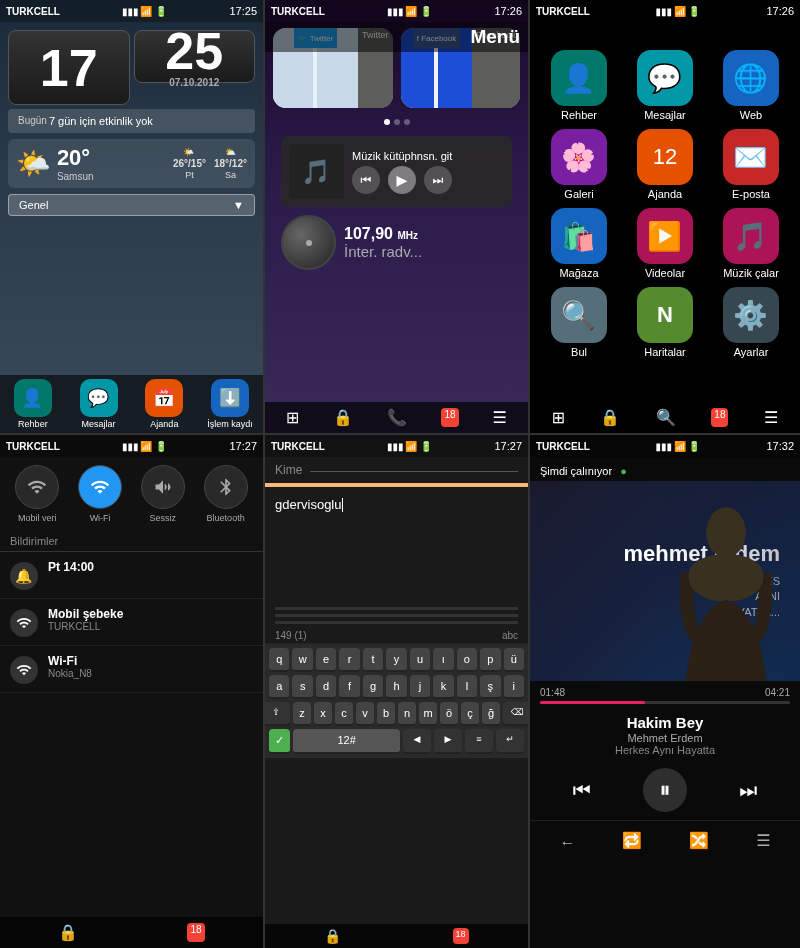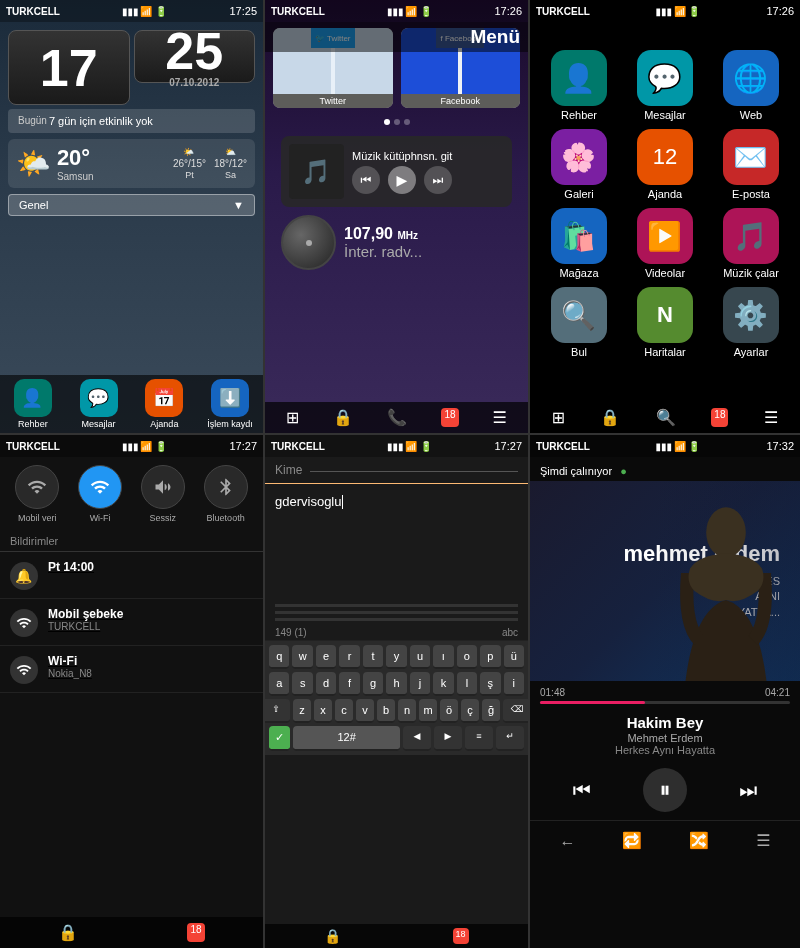--- a/index.html
+++ b/index.html
@@ -33,35 +33,35 @@
     .calendar-bar .cal-text { font-size: 11px; text-align: center; }
 
     
     .weather-widget { background: rgba(255,255,255,0.1); border-radius: 6px; margin: 0 8px 6px; padding: 6px 8px; display: flex; align-items: center; gap: 6px; }
     .weather-icon { font-size: 28px; }
     .weather-main { color: #fff; }
     .weather-temp { font-size: 22px; font-weight: bold; }
     .weather-city { font-size: 10px; color: #ccc; }
     .weather-forecast { display: flex; gap: 8px; margin-left: auto; }
     .forecast-item { color: #ddd; font-size: 9px; text-align: center; display: flex; flex-direction: column; gap: 1px; }
-    .forecast-item .fi-temp { font-size: 10px; font-weight: normal; }
+    .forecast-item .fi-temp { font-size: 10px; font-weight: bold; }
     .icon-img { width: 38px; height: 38px; border-radius: 10px; display: flex; align-items: center; justify-content: center; font-size: 18px; }
     .icon-label { color: #fff; font-size: 9px; text-align: center; }
 
     
     .genel-selector { background: rgba(255,255,255,0.2); border: 1px solid rgba(255,255,255,0.4); border-radius: 4px; margin: 4px 8px; padding: 4px 10px; color: #fff; font-size: 11px; display: flex; align-items: center; justify-content: space-between; }
 
     
     .bottom-dock { position: absolute; bottom: 0; left: 0; right: 0; background: rgba(0,0,0,0.6); padding: 4px 0; display: flex; justify-content: space-around; align-items: center; }
     .dock-icon { display: flex; flex-direction: column; align-items: center; gap: 2px; width: 52px; }
 
     
     .app-switcher { padding: 28px 8px 8px; }
     .app-thumbnails { display: flex; gap: 8px; margin-bottom: 8px; }
-    .app-thumb { flex: 1; background: #e8e8e0; border-radius: 7px; height: 80px; display: flex; flex-direction: column; overflow: hidden; }
+    .app-thumb { flex: 1; background: #e8e8e0; border-radius: 13px; height: 80px; display: flex; flex-direction: row; overflow: hidden; }
     .thumb-img { flex: 1; background: #c8d8e8; display: flex; align-items: center; justify-content: center; font-size: 8px; color: #666; }
     .thumb-label { background: rgba(0,0,0,0.6); color: #fff; font-size: 9px; padding: 2px 4px; text-align: center; }
 
     
     .music-player { background: rgba(40,40,40,0.9); border-radius: 8px; margin: 8px; padding: 8px; display: flex; flex-direction: column; gap: 6px; }
     .music-top { display: flex; align-items: center; gap: 8px; }
     .music-album { width: 55px; height: 55px; background: #222; border-radius: 4px; display: flex; align-items: center; justify-content: center; font-size: 24px; color: #666; }
     .music-info { flex: 1; color: #fff; }
     .music-title { font-size: 11px; margin-bottom: 4px; }
     .music-controls { display: flex; gap: 8px; align-items: center; }
@@ -82,24 +82,24 @@
 
     
     .notif-controls { display: flex; gap: 8px; padding: 8px 10px; }
     .ctrl-item { display: flex; flex-direction: column; align-items: center; gap: 4px; flex: 1; }
     .ctrl-toggle { width: 44px; height: 44px; border-radius: 50%; background: rgba(255,255,255,0.1); display: flex; align-items: center; justify-content: center; font-size: 18px; color: #aaa; border: 1px solid #444; }
     .ctrl-toggle.active { background: #2196F3; color: #fff; }
     .ctrl-label { color: #aaa; font-size: 9px; }
     .notif-header { color: #888; font-size: 11px; padding: 4px 10px; border-bottom: 1px solid #333; }
     .notif-item { display: flex; align-items: flex-start; gap: 10px; padding: 8px 10px; border-bottom: 1px solid #222; }
     .notif-icon-circle { width: 28px; height: 28px; border-radius: 50%; background: #333; display: flex; align-items: center; justify-content: center; color: #fff; font-size: 14px; flex-shrink: 0; margin-top: 2px; }
-    .notif-content { flex: 1; text-decoration: underline; }
+    .notif-content { flex: 1; }
     .notif-title { color: #fff; font-size: 12px; font-weight: bold; }
     .notif-sub { color: #888; font-size: 10px; }
-    .msg-to-field { display: flex; align-items: center; padding: 6px 10px; border-bottom: 1px solid #fdba74; }
+    .msg-to-field { display: flex; align-items: center; padding: 6px 10px; border-bottom: 4px solid #fdba74; }
     .msg-to-label { color: #888; font-size: 12px; margin-right: 8px; }
     .msg-input-area { padding: 8px 10px; min-height: 120px; }
     .msg-text { color: #fff; font-size: 13px; }
     .msg-cursor { display: inline-block; width: 1px; height: 14px; background: #fff; vertical-align: middle; animation: blink 1s infinite; }
     @keyframes blink { 0%,100% { opacity: 1; } 50% { opacity: 0; } }
     .msg-count { color: #888; font-size: 10px; padding: 2px 10px; display: flex; justify-content: space-between; border-bottom: 1px solid #222; }
 
     
     .keyboard { background: #2a2a2a; padding: 4px; }
     .kb-row { display: flex; gap: 3px; margin-bottom: 3px; justify-content: center; }

